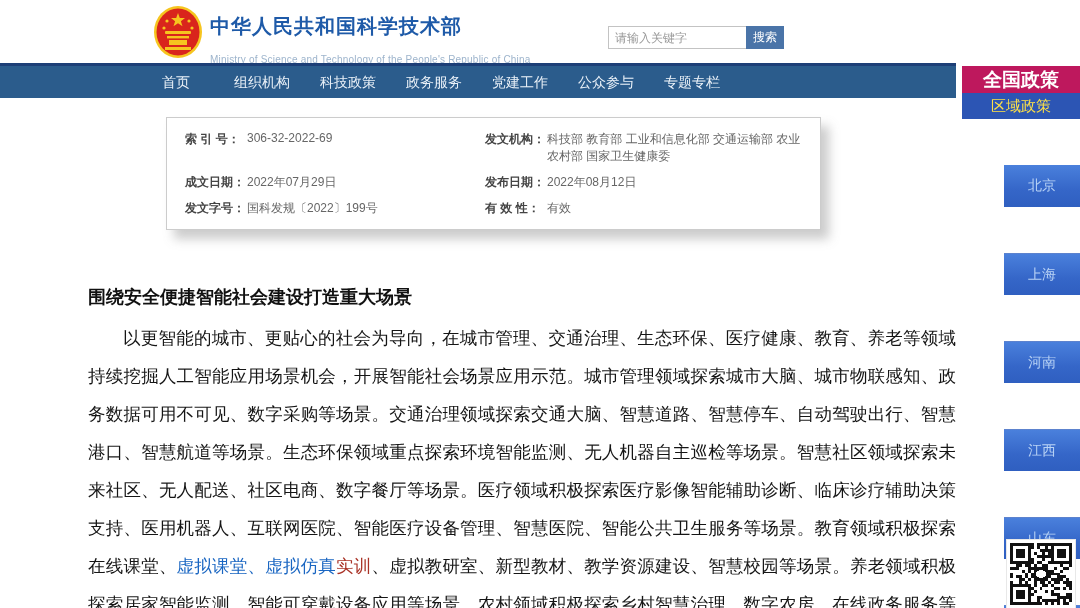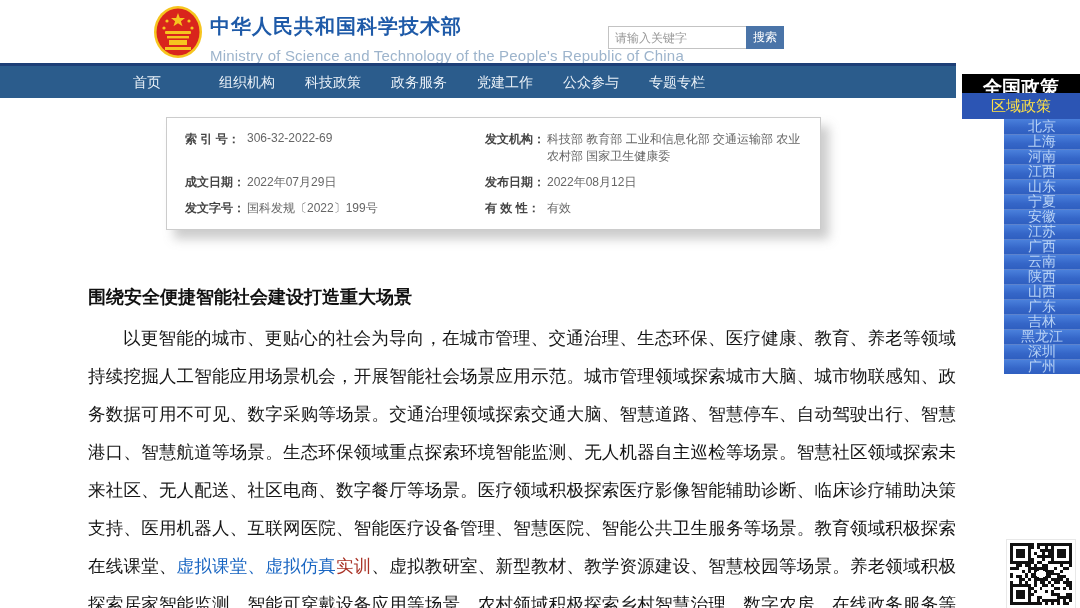--- a/index.html
+++ b/index.html
@@ -7,59 +7,59 @@
     width:1080px;height:608px;position:relative;overflow:hidden;
     background:#ffffff;
     font-family:"Liberation Sans","DejaVu Sans",sans-serif;
     -webkit-font-smoothing:antialiased;
   }
   
   .header{position:absolute;left:0;top:0;width:1080px;height:63px;background:#ffffff;}
   .emblem{position:absolute;left:153px;top:5px;width:50px;height:54px;}
   .brand{position:absolute;left:210px;top:12px;}
   .brand .cn{font-size:20px;font-weight:bold;color:#1e5aa8;letter-spacing:1px;line-height:28px;}
-  .brand .en{font-size:15px;color:#9db4cc;margin-top:7px;letter-spacing:.2px;}
+  .brand .en{font-size:10px;color:#9db4cc;margin-top:14px;letter-spacing:.2px;}
   .searchbox{position:absolute;left:608px;top:26px;height:23px;display:flex;}
   .searchbox input{
     width:138px;height:23px;border:1px solid #c3c3c3;border-right:none;
     font-size:12px;color:#555;padding:0 6px;outline:none;box-sizing:border-box;
     font-family:Liberation Sans, sans-serif;
   }
   .searchbox input::placeholder{color:#999;}
   .search-btn{
     width:38px;height:23px;background:#4a74a8;color:#fff;font-size:12px;border:none;
     cursor:pointer;font-family:"Liberation Sans","DejaVu Sans",sans-serif;
   }
   
   .nav{
     position:absolute;left:0;top:63px;width:956px;height:35px;
     background:#2b5c8c;border-top:3px solid #1d3f77;box-sizing:border-box;
     display:flex;align-items:center;padding-left:133px;
   }
   .nav-item{
-    width:86px;color:#eaf1f8;font-size:14px;cursor:pointer;
+    width:86px;text-align:center;color:#eaf1f8;font-size:14px;cursor:pointer;
     line-height:32px;
   }
   
   .side-national{
     position:absolute;left:962px;top:66px;width:118px;height:27px;
-    background:#000000;color:#ffffff;font-size:19px;font-weight:bold;
-    display:flex;align-items:center;justify-content:center;cursor:pointer;margin-top:8px;
+    background:#be185d;color:#ffffff;font-size:19px;font-weight:bold;
+    display:flex;align-items:center;justify-content:center;cursor:pointer;
   }
   .side-regional{
     position:absolute;left:962px;top:93px;width:118px;height:26px;
     background:#2c55b4;color:#fde047;font-size:15px;
     display:flex;align-items:center;justify-content:center;cursor:pointer;
   }
   .region-list{position:absolute;left:1004px;top:119px;width:76px;}
   .region-item{
-    height:15px;display:flex;align-items:center;justify-content:center;
+    height:42px;display:flex;align-items:center;justify-content:center;
     background:linear-gradient(180deg,#4a80dc 0%,#3566c8 60%,#2f5fc0 100%);
     color:#b9d3f5;font-size:14px;cursor:pointer;
-    border-top:1px solid rgba(255,255,255,.22);box-sizing:border-box;
+    border-top:1px solid rgba(255,255,255,.22);box-sizing:border-box;margin-top:46px;
   }
   .region-item:first-child{border-top:none;}
   .qr{position:absolute;left:1007px;top:540px;width:68px;height:68px;background:#fff;
       box-shadow:0 0 0 1px #e8e8e8;display:flex;align-items:center;justify-content:center;}
   
   .meta-box{
     position:absolute;left:166px;top:117px;width:655px;height:113px;
     background:#fff;border:1px solid #cccccc;box-sizing:border-box;
     box-shadow:8px 9px 10px rgba(110,110,110,.35);
     font-size:12px;color:#666;padding:13px 18px 0 18px;

